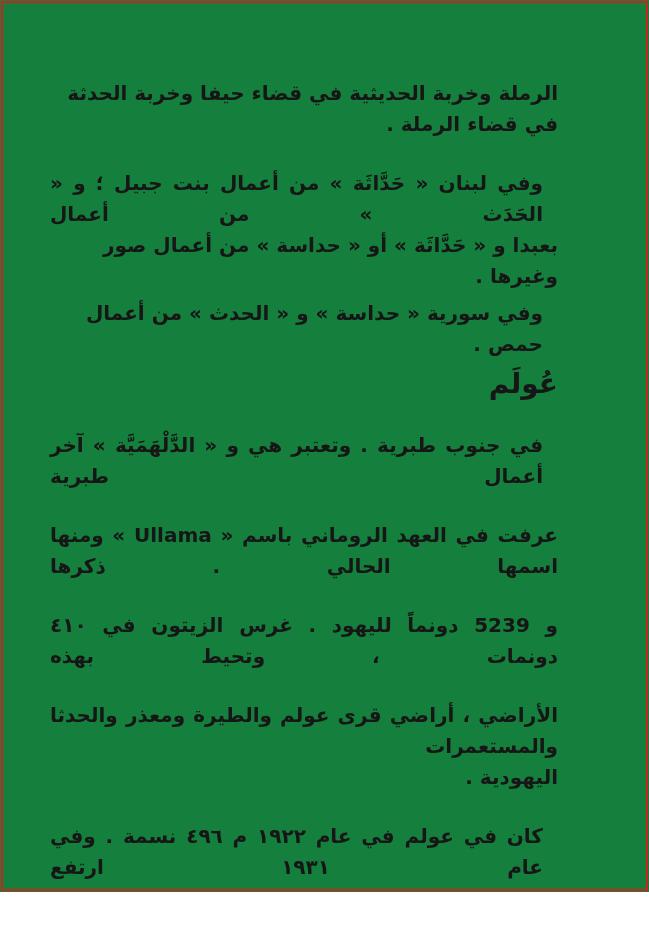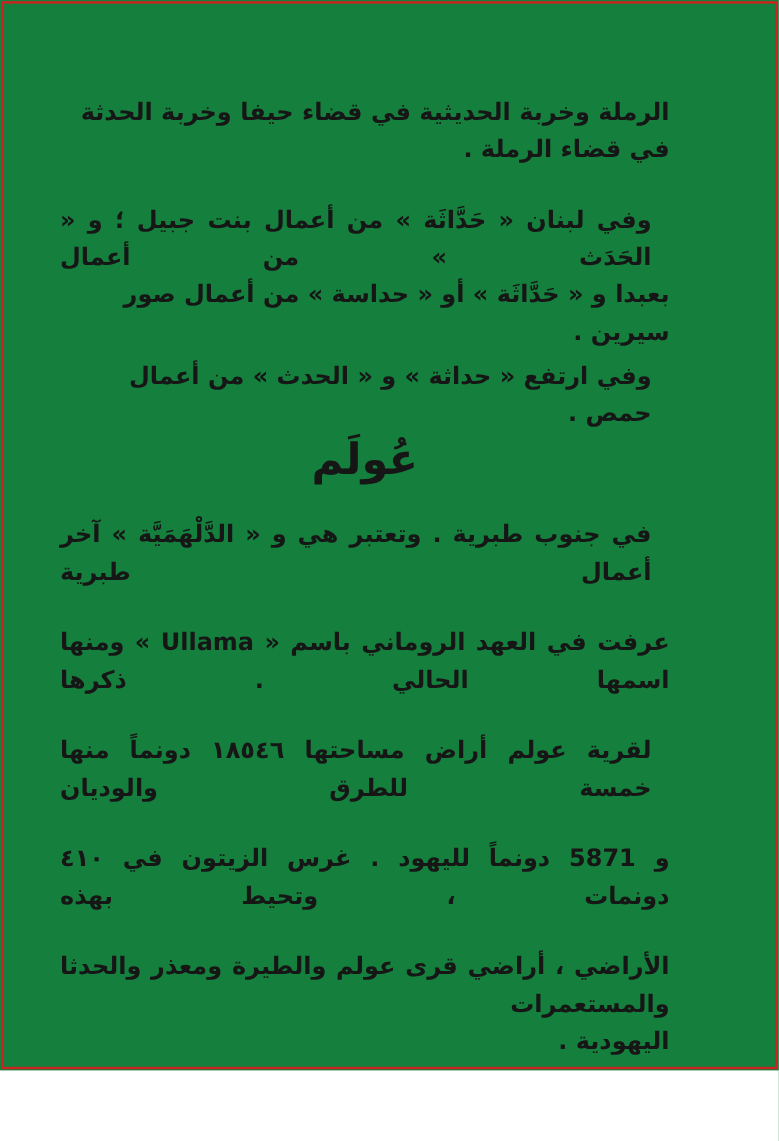--- a/index.html
+++ b/index.html
@@ -28,24 +28,24 @@
     font-size: 20px;
     line-height: 31px;
   }
   .para { margin: 0 0 2px 0; }
   .para-top { margin: 0 0 6px 0; }
   .line { text-align: right; }
   .line.j { text-align: justify; text-align-last: justify; margin-top: 28px; }
   .line.ind { padding-right: 15px; }
   .heading {
     margin: 6px 0 0 0;
-    font-size: 36px;
+    font-size: 28px;
     line-height: 36px;
     font-weight: 700;
-    text-align: center;
+    text-align: right;
   }
   .page-number {
     position: absolute;
     top: 891px; left: 50px; width: 508px;
     text-align: center;
     color: #161616;
     font-size: 19px;
     font-weight: 700;
   }
 </style>
@@ -56,42 +56,42 @@
   <div class="frame"></div>
 
   <div class="text-block">
 
     <div class="para para-top">
       <div class="line">الرملة وخربة الحديثية في قضاء حيفا وخربة الحدثة في قضاء الرملة .</div>
     </div>
 
     <div class="para para-top">
       <div class="line j ind">وفي لبنان « حَدَّاثَة » من أعمال بنت جبيل ؛ و « الحَدَث » من أعمال</div>
-      <div class="line">بعبدا و « حَدَّاثَة » أو « حداسة » من أعمال صور سيرين .</div>
+      <div class="line">بعبدا و « حَدَّاثَة » أو « حداسة » من أعمال صور وغيرها .</div>
     </div>
 
     <div class="para para-top">
-      <div class="line ind">وفي ارتفع « حداثة » و « الحدث » من أعمال حمص .</div>
+      <div class="line ind">وفي سورية « حداسة » و « الحدث » من أعمال حمص .</div>
     </div>
 
     <h1 class="heading">عُولَم</h1>
 
     <div class="para">
       <div class="line j ind">في جنوب طبرية . وتعتبر هي و « الدَّلْهَمَيَّة » آخر أعمال طبرية</div>
       <div class="line j">عرفت في العهد الروماني باسم « Ullama » ومنها اسمها الحالي . ذكرها</div>
     </div>
 
     <div class="para">
-      <div class="line j ind">لقرية عولم أراض مساحتها ١٨٥٤٦ دونماً منها خمسة للطرق والوديان</div>
-      <div class="line j">و 5871 دونماً لليهود . غرس الزيتون في ٤١٠ دونمات ، وتحيط بهذه</div>
+      <div class="line j">و 5239 دونماً لليهود . غرس الزيتون في ٤١٠ دونمات ، وتحيط بهذه</div>
       <div class="line j">الأراضي ، أراضي قرى عولم والطيرة ومعذر والحدثا والمستعمرات</div>
       <div class="line">اليهودية .</div>
     </div>
 
     <div class="para">
+      <div class="line j ind">كان في عولم في عام ١٩٢٢ م ٤٩٦ نسمة . وفي عام ١٩٣١ ارتفع</div>
       <div class="line j">نفوس عرب المويلحات . وللجميع ١٣٩ بيتاً . وفي عام ١٩٤٥ م كان في</div>
 
     </div>
 
   </div>
 
   <div class="page-number">٤١٦</div>
 </div>
 
 </body></html>

